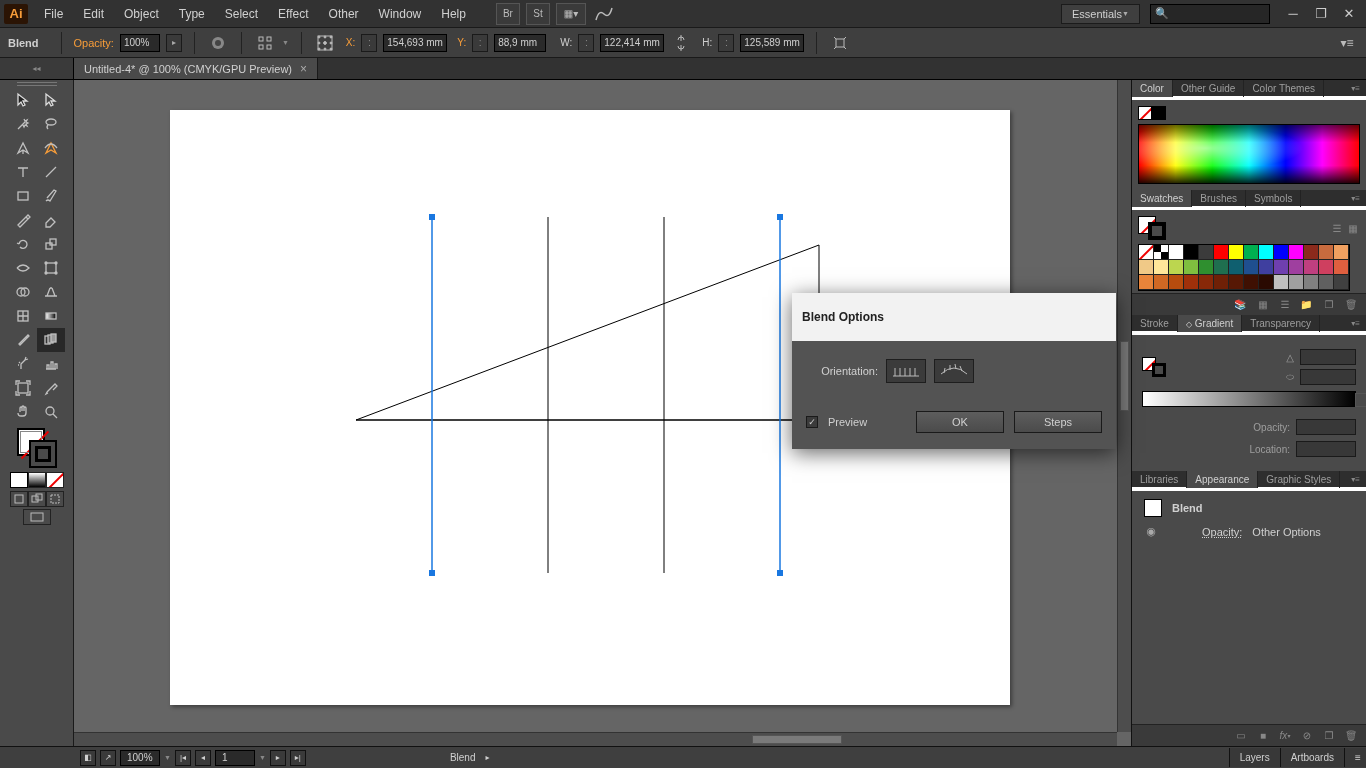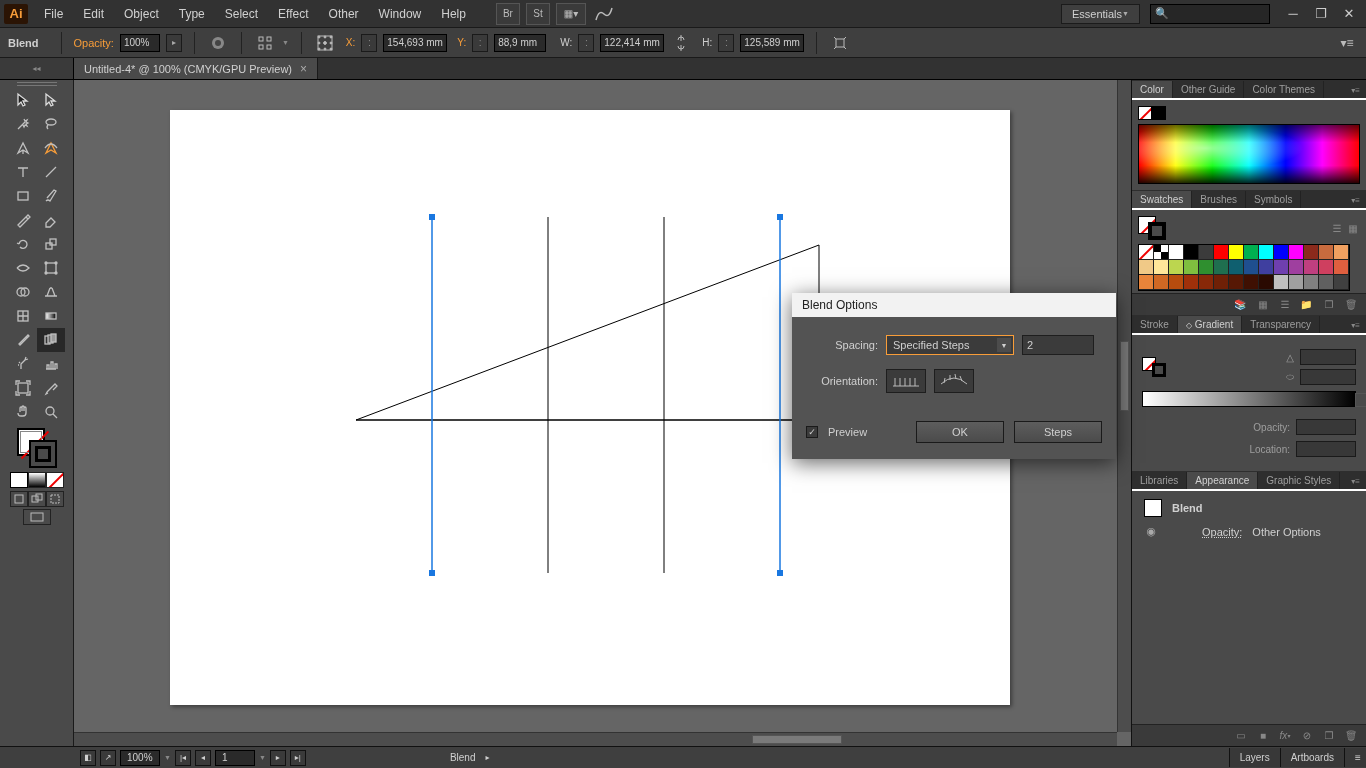--- a/index.html
+++ b/index.html
@@ -68,21 +68,21 @@
   .canvas-wrap{flex:1;background:var(--canvas-bg);position:relative;overflow:hidden;}
   .artboard{position:absolute;left:96px;top:30px;width:840px;height:595px;background:var(--artboard);box-shadow:2px 2px 4px rgba(0,0,0,.4);}
   .artboard svg{position:absolute;inset:0;width:100%;height:100%;}
   .scroll-v{position:absolute;right:0;top:0;bottom:14px;width:14px;background:#4d4d4d;border-left:1px solid #333;}
   .scroll-h{position:absolute;left:0;right:14px;bottom:0;height:14px;background:#4d4d4d;border-top:1px solid #333;}
   .scroll-v .thumb{position:absolute;left:2px;right:2px;top:40%;height:70px;background:#7a7a7a;border:1px solid #555;}
   .scroll-h .thumb{position:absolute;top:2px;bottom:2px;left:65%;width:90px;background:#7a7a7a;border:1px solid #555;}
 
   
   .panels{width:235px;background:var(--bg-panel3);border-left:1px solid #111;display:flex;flex-direction:column;overflow:hidden;}
-  .panel-tabs{height:20px;background:#2e2e2e;display:flex;align-items:flex-end;border-bottom:2px solid #ffffff;font-size:10px;}
+  .panel-tabs{height:20px;background:#2e2e2e;display:flex;align-items:center;border-bottom:4px solid #ffffff;font-size:10px;}
   .panel-tab{padding:3px 8px;color:var(--text-dim);border-right:1px solid #222;cursor:default;}
   .panel-tab.active{background:var(--bg-panel2);color:var(--text);}
   .panel-tabs .menu-dots{margin-left:auto;padding:3px 6px;font-size:8px;color:#888;}
   .panel-body{background:var(--bg-panel2);padding:6px;}
   .color-swatch-mini{display:flex;gap:0px;margin-bottom:4px;}
   .mini-swatch{width:14px;height:14px;border:1px solid #000;}
   .spectrum{width:100%;height:60px;background:
     radial-gradient(ellipse at 30% 40%, rgba(255,255,255,.6), transparent 45%),
     linear-gradient(to right,#ff0000,#ffff00,#00ff00,#00ffff,#0000ff,#ff00ff,#ff0000);
     border:1px solid #000;position:relative;}
@@ -107,21 +107,21 @@
   .grad-slider{height:16px;background:linear-gradient(to right,#fff,#000);border:1px solid #000;margin:6px 0 12px;position:relative;}
   .grad-slider::after{content:'';position:absolute;right:-14px;top:1px;width:12px;height:12px;border:1px solid #555;}
 
   .appear-body{background:var(--bg-panel2);padding:4px 0;font-size:11px;}
   .appear-row{display:flex;align-items:center;gap:10px;padding:4px 12px;}
   .appear-sq{width:18px;height:18px;background:#fff;border:1px solid #000;}
   .eye{width:14px;text-align:center;color:#aaa;}
 
   
   .dialog{position:absolute;left:792px;top:293px;width:324px;background:#535353;box-shadow:0 4px 20px rgba(0,0,0,.6);z-index:50;color:var(--text);font-size:11px;}
-  .dialog-title{background:#f2f2f2;color:#222;font-size:12px;padding:5px 10px;font-weight:normal;}
+  .dialog-title{background:#f2f2f2;color:#222;font-size:12px;padding:17px 10px;font-weight:bold;}
   .dialog-body{padding:18px 14px 14px;}
   .dlg-row{display:flex;align-items:center;gap:8px;margin-bottom:14px;justify-content:flex-start;}
   .dlg-row label{width:72px;text-align:right;}
   .dlg-select{flex:0 0 128px;height:20px;background:#3b3b3b;border:1px solid var(--accent-orange);display:flex;align-items:center;padding:0 6px;font-size:11px;color:var(--text);position:relative;}
   .dlg-select .tri{position:absolute;right:2px;top:2px;width:14px;height:14px;background:#4c4c4c;display:flex;align-items:center;justify-content:center;font-size:7px;}
   .dlg-input{width:72px;height:20px;background:#3b3b3b;border:1px solid #1e1e1e;color:var(--text);padding:0 4px;display:flex;align-items:center;font-size:11px;}
   .orient-btn{width:40px;height:24px;background:#3b3b3b;border:1px solid #1e1e1e;display:flex;align-items:center;justify-content:center;}
   .orient-btn svg{width:30px;height:14px;stroke:#bbb;fill:none;stroke-width:1;}
   .dlg-footer{display:flex;align-items:center;gap:10px;padding:0 14px 16px;}
   .chk{width:12px;height:12px;display:inline-flex;align-items:center;justify-content:center;background:#3b3b3b;border:1px solid #1a1a1a;font-size:9px;color:var(--text);}
@@ -643,28 +643,20 @@
       <div class="foot-icon">❐</div>
       <div class="foot-icon">🗑</div>
     </div>
   </div>
 </div>
 
 <div class="dialog">
   <div class="dialog-title">Blend Options</div>
   <div class="dialog-body">
     <div class="dlg-row">
-      <label>Spacing:</label>
-      <div class="dlg-select">
-        <span>Specified Steps</span>
-        <span class="tri">▼</span>
-      </div>
-      <div class="dlg-input">2</div>
-    </div>
-    <div class="dlg-row">
       <label>Orientation:</label>
       <div class="orient-btn">
         <svg viewBox="0 0 30 14">
             <path d="M2 12 h26 M4 12 v-8 M9 12 v-8 M14 12 v-8 M19 12 v-8 M24 12 v-8"></path>
           </svg>
       </div>
       <div class="orient-btn">
         <svg viewBox="0 0 30 14">
             <path d="M2 10 q13 -12 26 0 M5 9 l1 -5 M11 6 l0 -5 M17 5 l-1 -5 M23 7 l-2 -5"></path>
           </svg>

